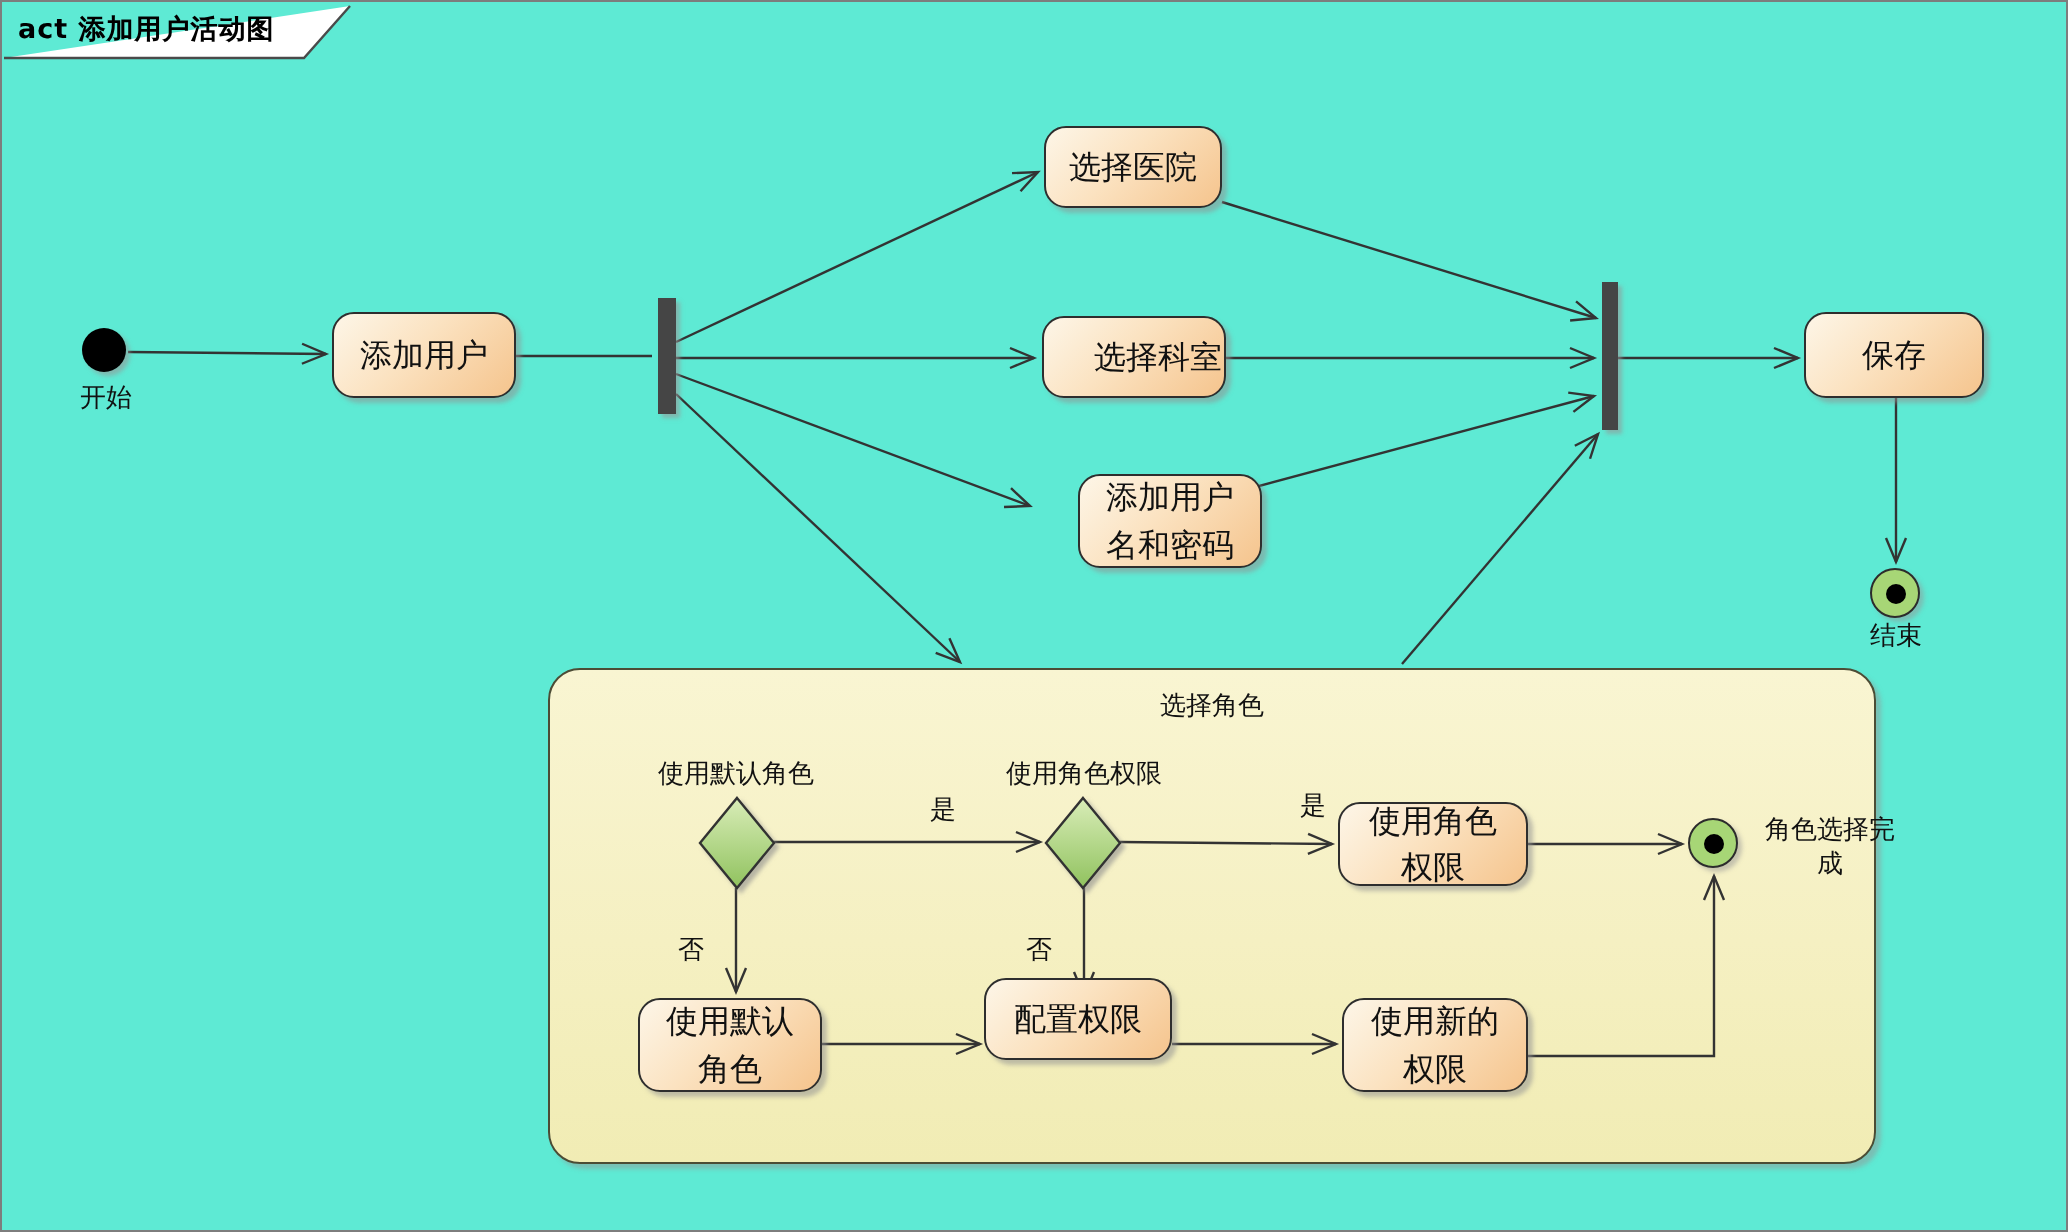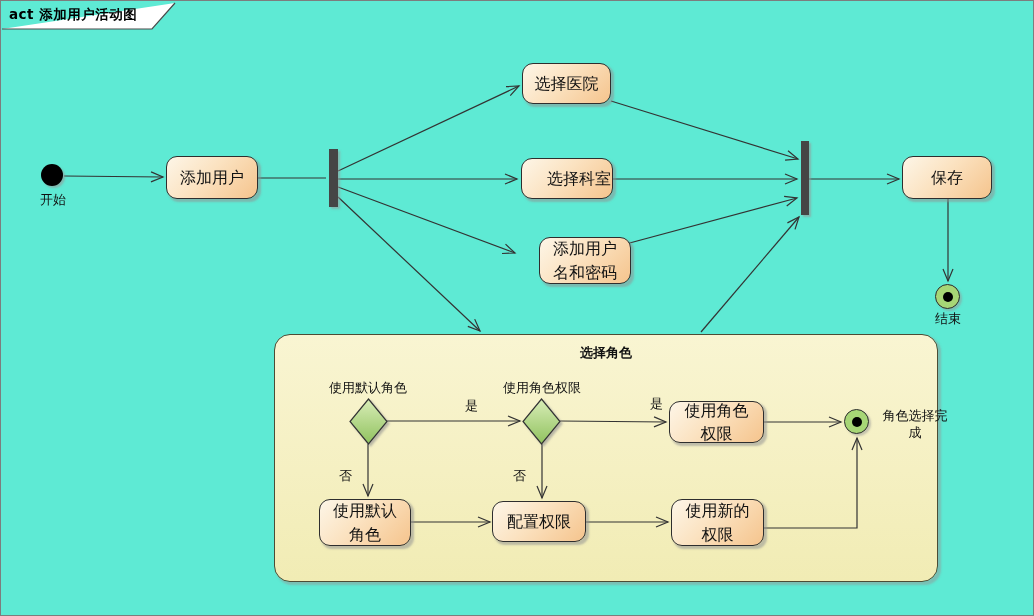--- a/index.html
+++ b/index.html
@@ -13,21 +13,21 @@
     position:absolute;left:8px;top:5px;z-index:5;
     font-size:13.5px;font-weight:bold;color:#000;letter-spacing:.5px;
   }
   .region{
     position:absolute;left:273px;top:333px;width:664px;height:248px;z-index:1;
     box-sizing:border-box;border:1.4px solid #4c4c35;border-radius:16px;
     background:linear-gradient(180deg,#f9f5d2 0%,#f5f0c2 55%,#f1ecb4 100%);
     box-shadow:2.5px 2.5px 2px rgba(150,150,150,.5);
   }
   .region-title{
-    text-align:center;font-weight:bold;font-size:13px;color:#111;padding-top:9px;
+    text-align:center;font-weight:normal;font-size:13px;color:#111;padding-top:9px;
   }
   .activity{
     position:absolute;z-index:3;box-sizing:border-box;
     border:1.3px solid #2e2e2e;border-radius:11px;
     background:linear-gradient(135deg,#fdf6e8 0%,#fbe2c0 45%,#f5c48d 100%);
     box-shadow:2.5px 2.5px 2px rgba(145,145,145,.55);
     display:flex;align-items:center;justify-content:center;
     font-weight:normal;font-size:16px;color:#111;text-align:center;line-height:1.45;
   }
   .activity .wrap{display:inline-block;width:72px;}
@@ -140,21 +140,21 @@
   <div class="lbl" style="left:649px;top:394px;">是</div>
   <div class="lbl" style="left:338px;top:466px;">否</div>
   <div class="lbl" style="left:512px;top:466px;">否</div>
 
   <div class="activity" style="left:668px;top:400px;width:95px;height:42px;">
     <span class="wrap">使用角色权限</span>
   </div>
   <div class="activity" style="left:318px;top:498px;width:92px;height:47px;">
     <span class="wrap">使用默认角色</span>
   </div>
-  <div class="activity" style="left:491px;top:500px;width:94px;height:41px;">
+  <div class="activity" style="left:491px;top:488px;width:94px;height:41px;">
     <span>配置权限</span>
   </div>
   <div class="activity" style="left:670px;top:498px;width:93px;height:47px;">
     <span class="wrap">使用新的权限</span>
   </div>
 
   <div class="final-node" style="left:843px;top:408px;">
     <div class="final-dot"></div>
   </div>
   <div class="lbl center" style="left:876px;top:406px;width:76px;">角色选择完成</div>

